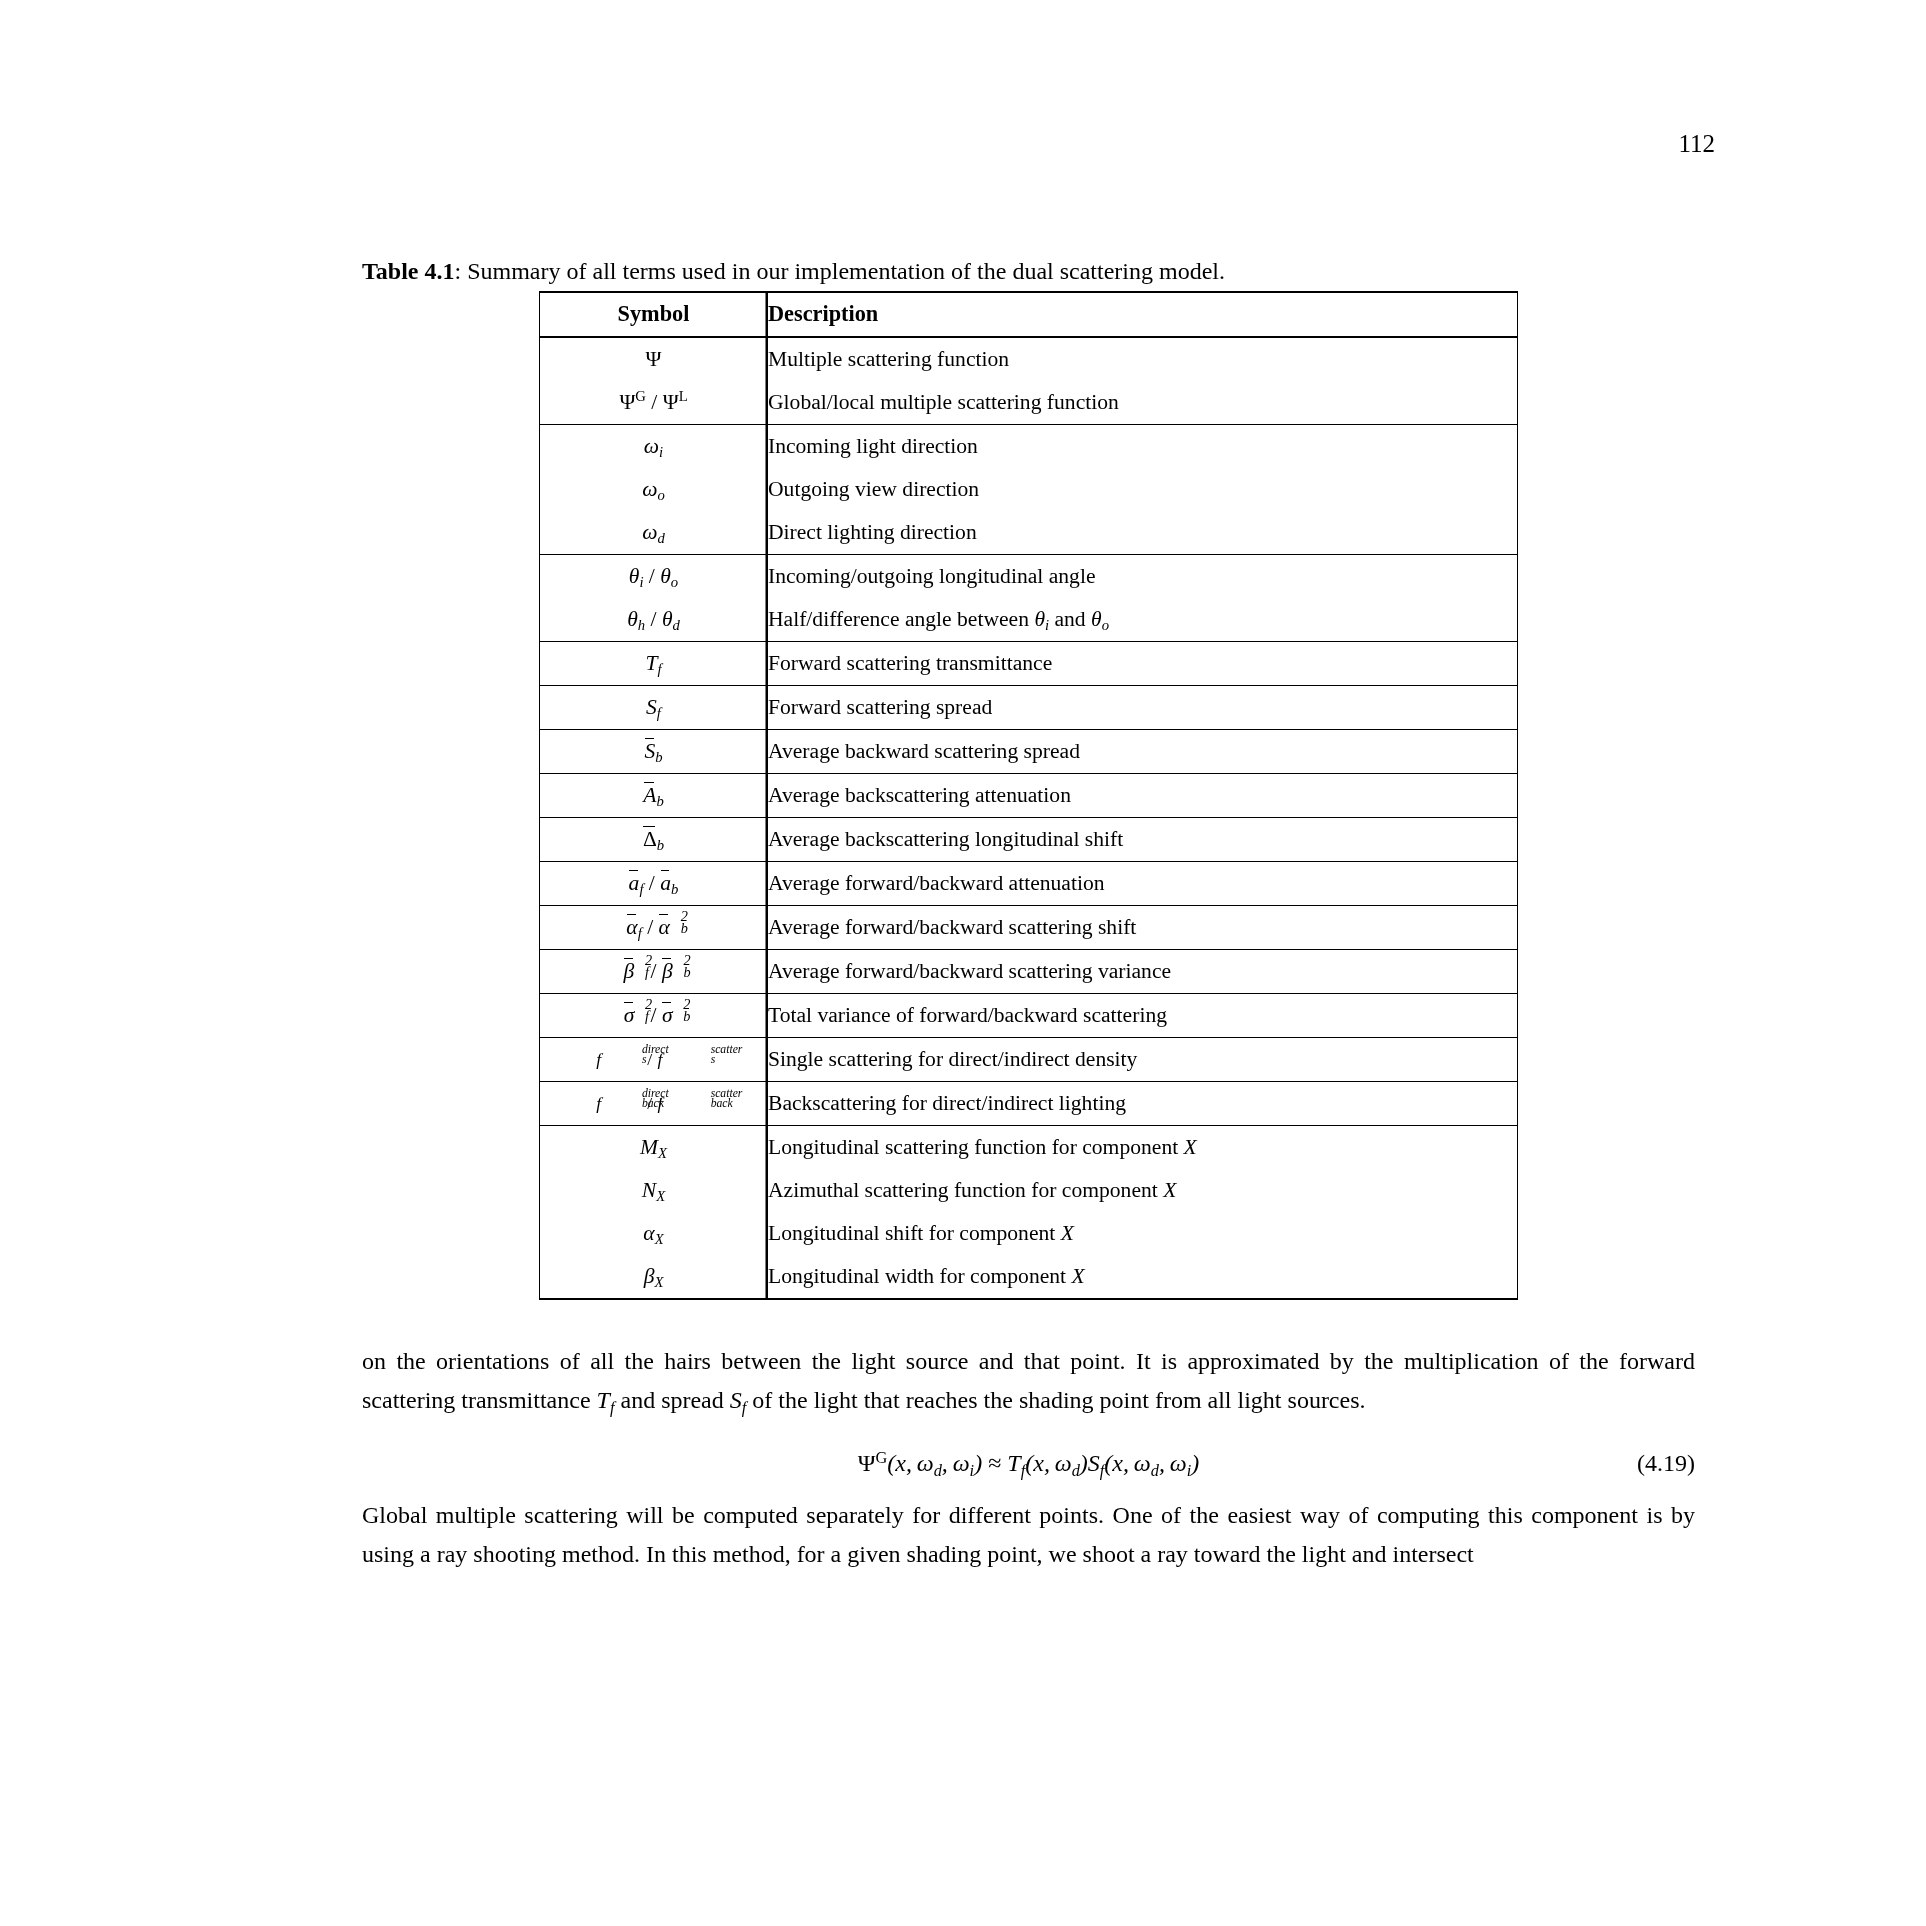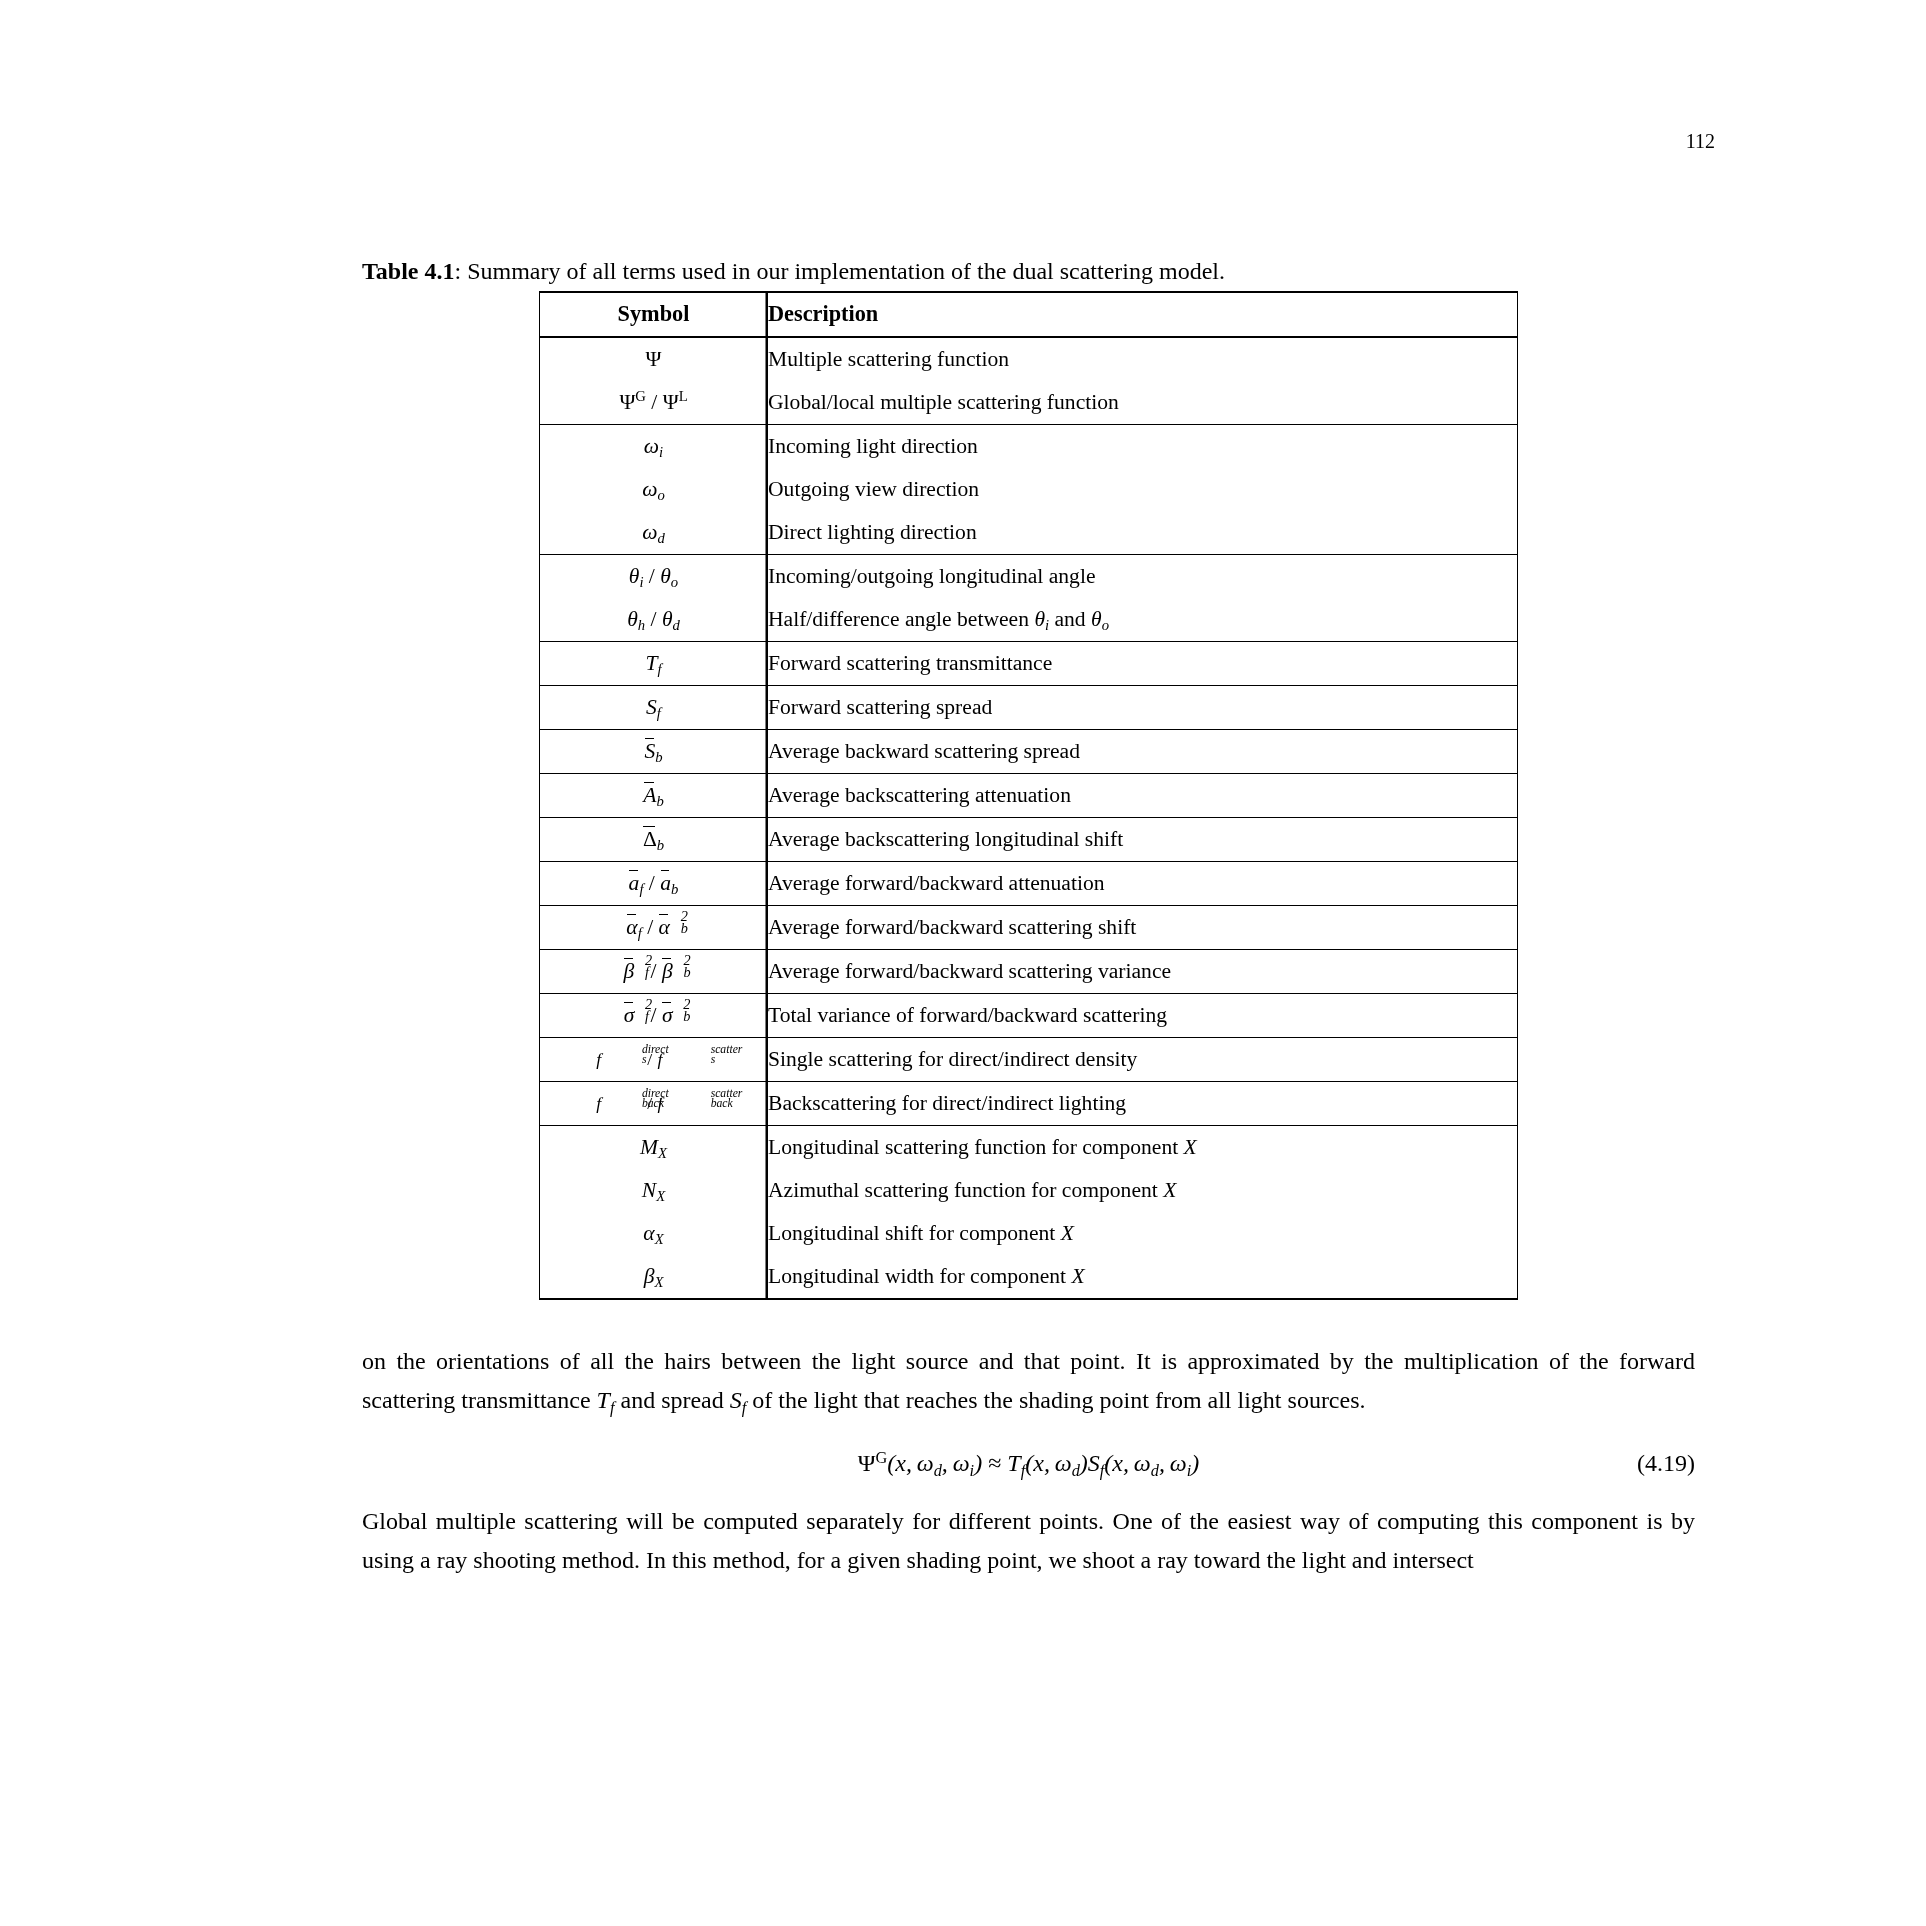--- a/index.html
+++ b/index.html
@@ -19,21 +19,21 @@
     position: absolute;
     left: 0; top: 0;
     width: 1965px;
     height: 2542px;
   }
   
   .folio {
     position: absolute;
     top: 131px;
     right: 250px;
-    font-size: 20px;
+    font-size: 25px;
     line-height: 1;
     font-family: Liberation Serif, serif;
   }
   
   .content {
     position: absolute;
     left: 362px;
     top: 252px;
     width: 1333px;
   }
@@ -136,21 +136,21 @@
     font-style: italic;
   }
   
   .para {
     font-size: 24px;
     line-height: 1.62;
     text-align: justify;
     text-justify: inter-word;
   }
   .p1 { margin-top: 42px; }
-  .p2 { margin-top: 21px; }
+  .p2 { margin-top: 15px; }
   .eqn {
     margin-top: 25.4px;
     position: relative;
     width: 100%;
     font-size: 24px;
     text-align: center;
     line-height: 1.5;
   }
   .eqn .num {
     position: absolute;

